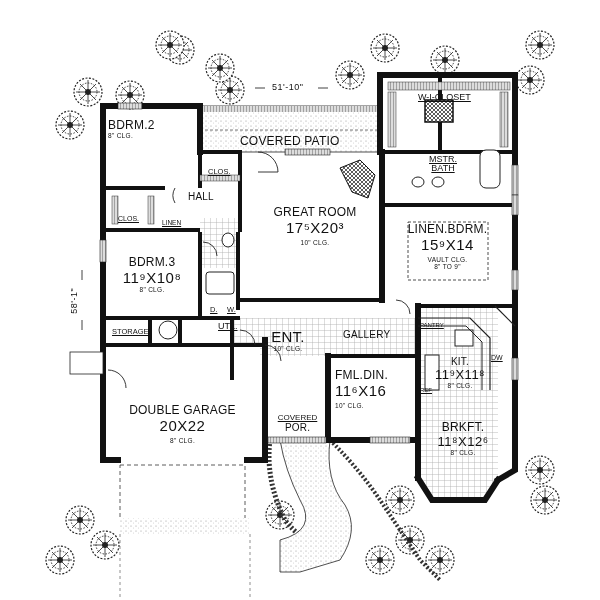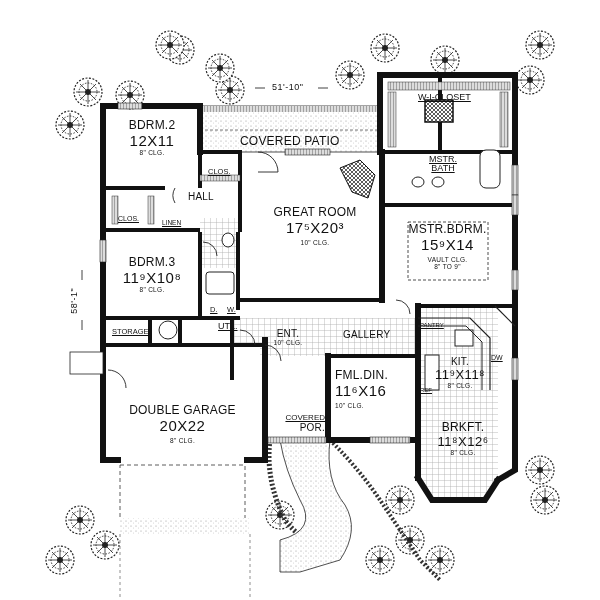--- a/index.html
+++ b/index.html
@@ -200,57 +200,56 @@
   <div class="lbl dimtxt" style="left:272px;top:83px">51'-10"</div>
   <div class="lbl dimtxt" style="left:62px;top:296px;transform:rotate(-90deg);transform-origin:center">58'-1"</div>
 
   <div class="lbl rname" style="left:240px;top:135px">COVERED PATIO</div>
 
   <div class="lbl small" style="left:418px;top:93px;font-size:9px">W-I-CLOSET</div>
   <div class="lbl small" style="left:428px;top:155px;font-size:9px">
     <div style="width:30px;white-space:normal">MSTR. BATH</div>
   </div>
 
-  <div class="room" style="left:108px;top:118px;width:88px;text-align:center">
+  <div class="room" style="left:108px;top:118px;width:88px;">
     <div class="rname">BDRM.2</div>
-    <div class="rdim">12X11</div>
     <div class="rclg">8" CLG.</div>
   </div>
 
   <div class="lbl small" style="left:208px;top:168px">CLOS.</div>
   <div class="lbl rname" style="left:188px;top:192px;font-size:10px">HALL</div>
   <div class="lbl small" style="left:118px;top:215px;font-size:7px">CLOS.</div>
   <div class="lbl small" style="left:162px;top:220px;font-size:6.5px">LINEN</div>
 
   <div class="room" style="left:250px;top:205px;width:130px;text-align:center">
     <div class="rname">GREAT ROOM</div>
     <div class="rdim">17⁵X20³</div>
     <div class="rclg" style="margin-top:3px">10" CLG.</div>
   </div>
 
   <div class="room" style="left:405px;top:222px;width:85px;text-align:center">
-    <div class="rname">MSTR.BDRM.</div>
+    <div class="rname">LINEN.BDRM.</div>
     <div class="rdim">15⁹X14</div>
     <div class="rclg" style="margin-top:3px">VAULT CLG.</div>
     <div class="rclg">8" TO 9"</div>
   </div>
 
   <div class="room" style="left:108px;top:255px;width:88px;text-align:center">
     <div class="rname">BDRM.3</div>
     <div class="rdim">11⁹X10⁸</div>
     <div class="rclg">8" CLG.</div>
   </div>
 
   <div class="lbl small" style="left:210px;top:306px">D.</div>
   <div class="lbl small" style="left:227px;top:306px">W.</div>
   <div class="lbl small" style="left:218px;top:322px;font-size:9px">UTL.</div>
   <div class="lbl small" style="left:112px;top:328px">STORAGE</div>
 
   <div class="room" style="left:268px;top:328px;width:40px;text-align:center">
-    <div class="rname" style="font-size:10px">ENT.</div>
+    <div class="rname" style="font-size:15px">ENT.</div>
     <div class="rclg">10" CLG.</div>
   </div>
   <div class="lbl rname" style="left:343px;top:330px;font-size:10px">GALLERY</div>
   <div class="lbl small" style="left:420px;top:322px;font-size:6px">PANTRY</div>
 
   <div class="room" style="left:430px;top:356px;width:60px;text-align:center">
     <div class="rname" style="font-size:10px">KIT.</div>
     <div class="rdim" style="font-size:13px">11⁹X11⁸</div>
     <div class="rclg">8" CLG.</div>
   </div>
@@ -262,21 +261,21 @@
     <div class="rdim">11⁶X16</div>
     <div class="rclg" style="margin-top:3px">10" CLG.</div>
   </div>
 
   <div class="room" style="left:115px;top:403px;width:135px;text-align:center">
     <div class="rname">DOUBLE GARAGE</div>
     <div class="rdim">20X22</div>
     <div class="rclg" style="margin-top:3px">8" CLG.</div>
   </div>
 
-  <div class="room" style="left:270px;top:413px;width:55px;text-align:right">
+  <div class="room" style="left:270px;top:413px;width:55px;text-align:center">
     <div class="small" style="font-size:8px">COVERED</div>
     <div class="rname" style="font-size:10px">POR.</div>
   </div>
 
   <div class="room" style="left:428px;top:420px;width:70px;text-align:center">
     <div class="rname">BRKFT.</div>
     <div class="rdim" style="font-size:13px">11⁸X12⁶</div>
     <div class="rclg">8" CLG.</div>
   </div>
 </div>

